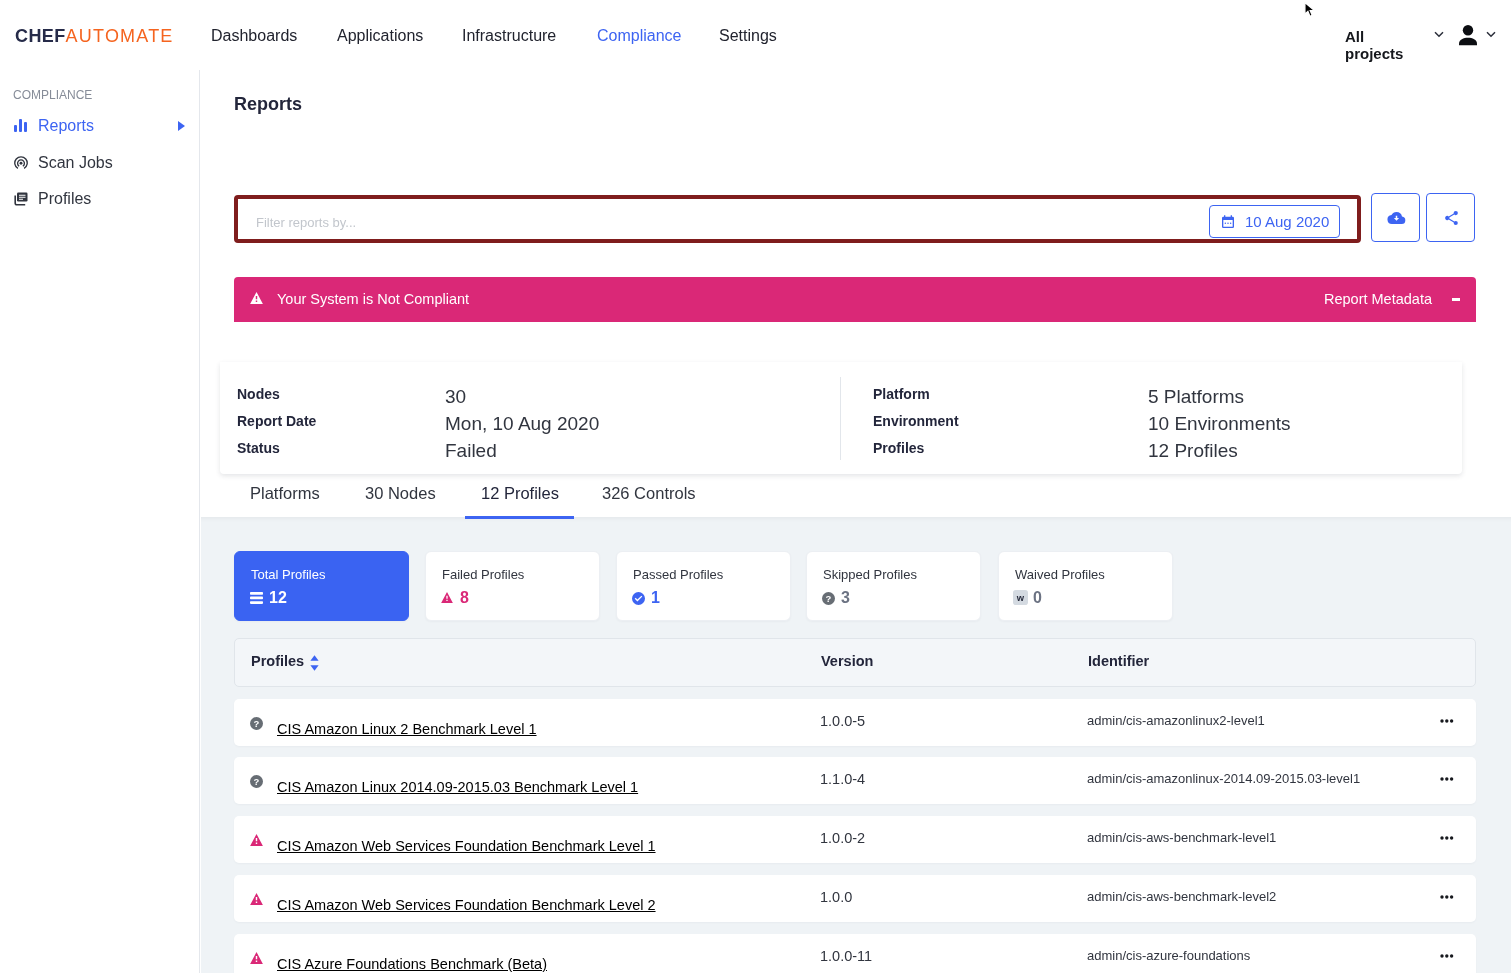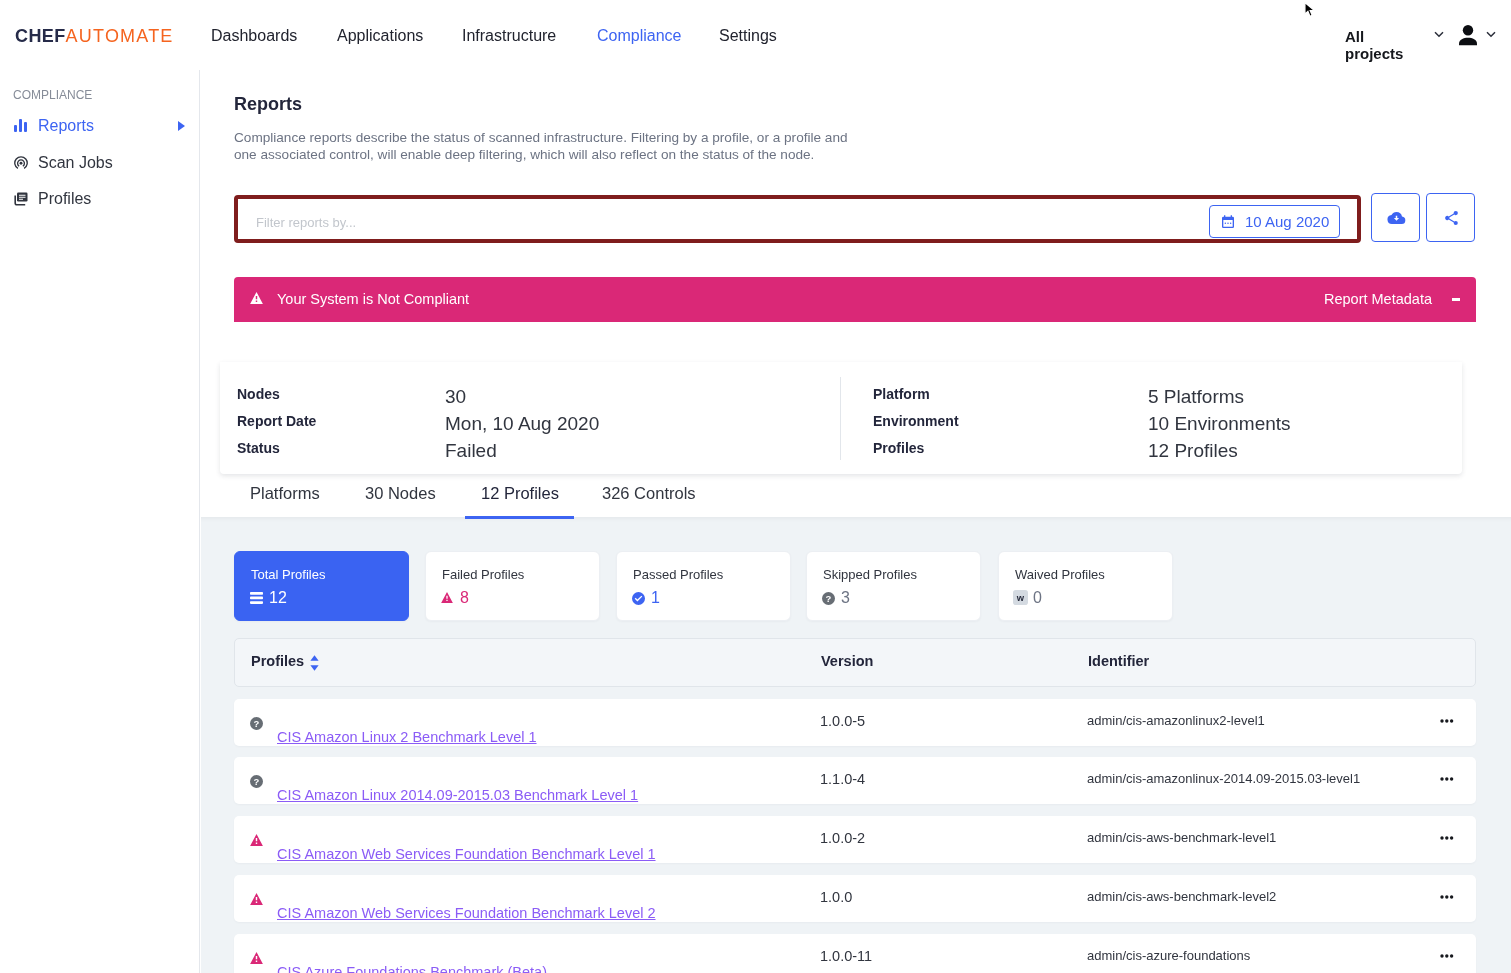--- a/index.html
+++ b/index.html
@@ -60,38 +60,38 @@
 .mval { position:absolute; font-size:19px; color:#31353f; }
 
 
 .tab { position:absolute; top:414px; font-size:16.5px; color:#31353f; }
 #tab3 { color:#23263b; }
 #tabline { position:absolute; left:264px; top:446px; width:109px; height:2.5px; background:#3d64f2; }
 
 
 .card { position:absolute; top:481px; width:175px; height:70px; background:#fff; border-radius:6px; border:1px solid #eceff3; box-shadow:0 1px 2px rgba(40,50,70,0.04); }
 .card .title { position:absolute; left:16px; top:15px; font-size:13px; color:#31353f; }
-.card .num { position:absolute; left:34px; top:37px; font-size:16px; color:#31353f; }
+.card .num { position:absolute; left:34px; top:37px; font-size:16px; color:#31353f;font-weight:bold; }
 #card1 { left:33px; background:#3a63f2; border-color:#3a63f2; color:#fff; }
 #card1 .title, #card1 .num { color:#fff; }
 #card2 { left:224px; } #card2 .num { color:#da2877; }
 #card3 { left:415px; } #card3 .num { color:#3d64f2; }
 #card4 { left:605px; } #card4 .num { color:#6c7383; }
 #card5 { left:797px; } #card5 .num { color:#6c7383; }
 .card .ic { position:absolute; left:15px; top:40px; }
 
 
 #thead { position:absolute; left:33px; top:568px; width:1242px; height:49px; background:#f3f6f9; border:1px solid #e0e5ea; border-radius:5px; }
 #thead .c1 { position:absolute; left:16px; top:14px; font-size:14.5px; font-weight:bold; color:#23263b; }
 #thead .c2 { position:absolute; left:586px; top:14px; font-size:14.5px; font-weight:bold; color:#23263b; }
 #thead .c3 { position:absolute; left:853px; top:14px; font-size:14.5px; font-weight:bold; color:#23263b; }
 .trow { position:absolute; left:33px; width:1242px; height:47px; background:#fff; border-radius:5px; box-shadow:0 1px 2px rgba(40,50,70,0.04); }
 #row1 { top:629px; } #row2 { top:687px; } #row3 { top:746px; } #row4 { top:805px; } #row5 { top:864px; }
 .trow .ic { position:absolute; left:16px; top:18px; }
-.trow a { position:absolute; left:43px; top:30px; font-size:14.5px; color:#8b5cf6; text-decoration:underline; }
+.trow a { position:absolute; left:43px; top:22px; font-size:14.5px; color:#000000; text-decoration:underline; }
 .trow .v { position:absolute; left:586px; top:14px; font-size:14.5px; color:#31353f; }
 .trow .id { position:absolute; left:853px; top:14px; font-size:13px; color:#31353f; }
 .trow .dots { position:absolute; left:1206px; top:20px; }
 </style>
 </head>
 <body>
 
 <div id="header">
   <div id="logo">CHEF<span class="aut">AUTOMATE</span></div>
   <span class="navlink" id="nav-dash">Dashboards</span>
@@ -143,21 +143,20 @@
         <path d="M5 3.3h6.5M5 5.3h6.5M5 7.3h4" stroke="#fff" stroke-width="1.1"></path>
         <path d="M1.2 3.5v7.8a1.5 1.5 0 0 0 1.5 1.5h8.5" stroke="#31353f" stroke-width="1.6" fill="none"></path>
       </svg>
     <span class="txt">Profiles</span>
   </div>
 </div>
 
 <div id="main">
   <div id="graybg"></div>
   <h1>Reports</h1>
-  <div id="desc">Compliance reports describe the status of scanned infrastructure. Filtering by a profile, or a profile and<br>one associated control, will enable deep filtering, which will also reflect on the status of the node.</div>
 
   <div id="filterbar">
     <span id="filterph">Filter reports by...</span>
     <div id="datebtn">10 Aug 2020
       <svg style="position:absolute;left:10px;top:8px;" width="16" height="16" viewBox="0 0 24 24">
           <path fill="#3d64f2" d="M19 4h-1V2h-2v2H8V2H6v2H5a2 2 0 0 0-2 2v13a2 2 0 0 0 2 2h14a2 2 0 0 0 2-2V6a2 2 0 0 0-2-2zm0 15H5V9h14v10z"></path>
           <circle cx="8" cy="14" r="1.1" fill="#3d64f2"></circle>
           <circle cx="12" cy="14" r="1.1" fill="#3d64f2"></circle>
           <circle cx="16" cy="14" r="1.1" fill="#3d64f2"></circle>
         </svg>

